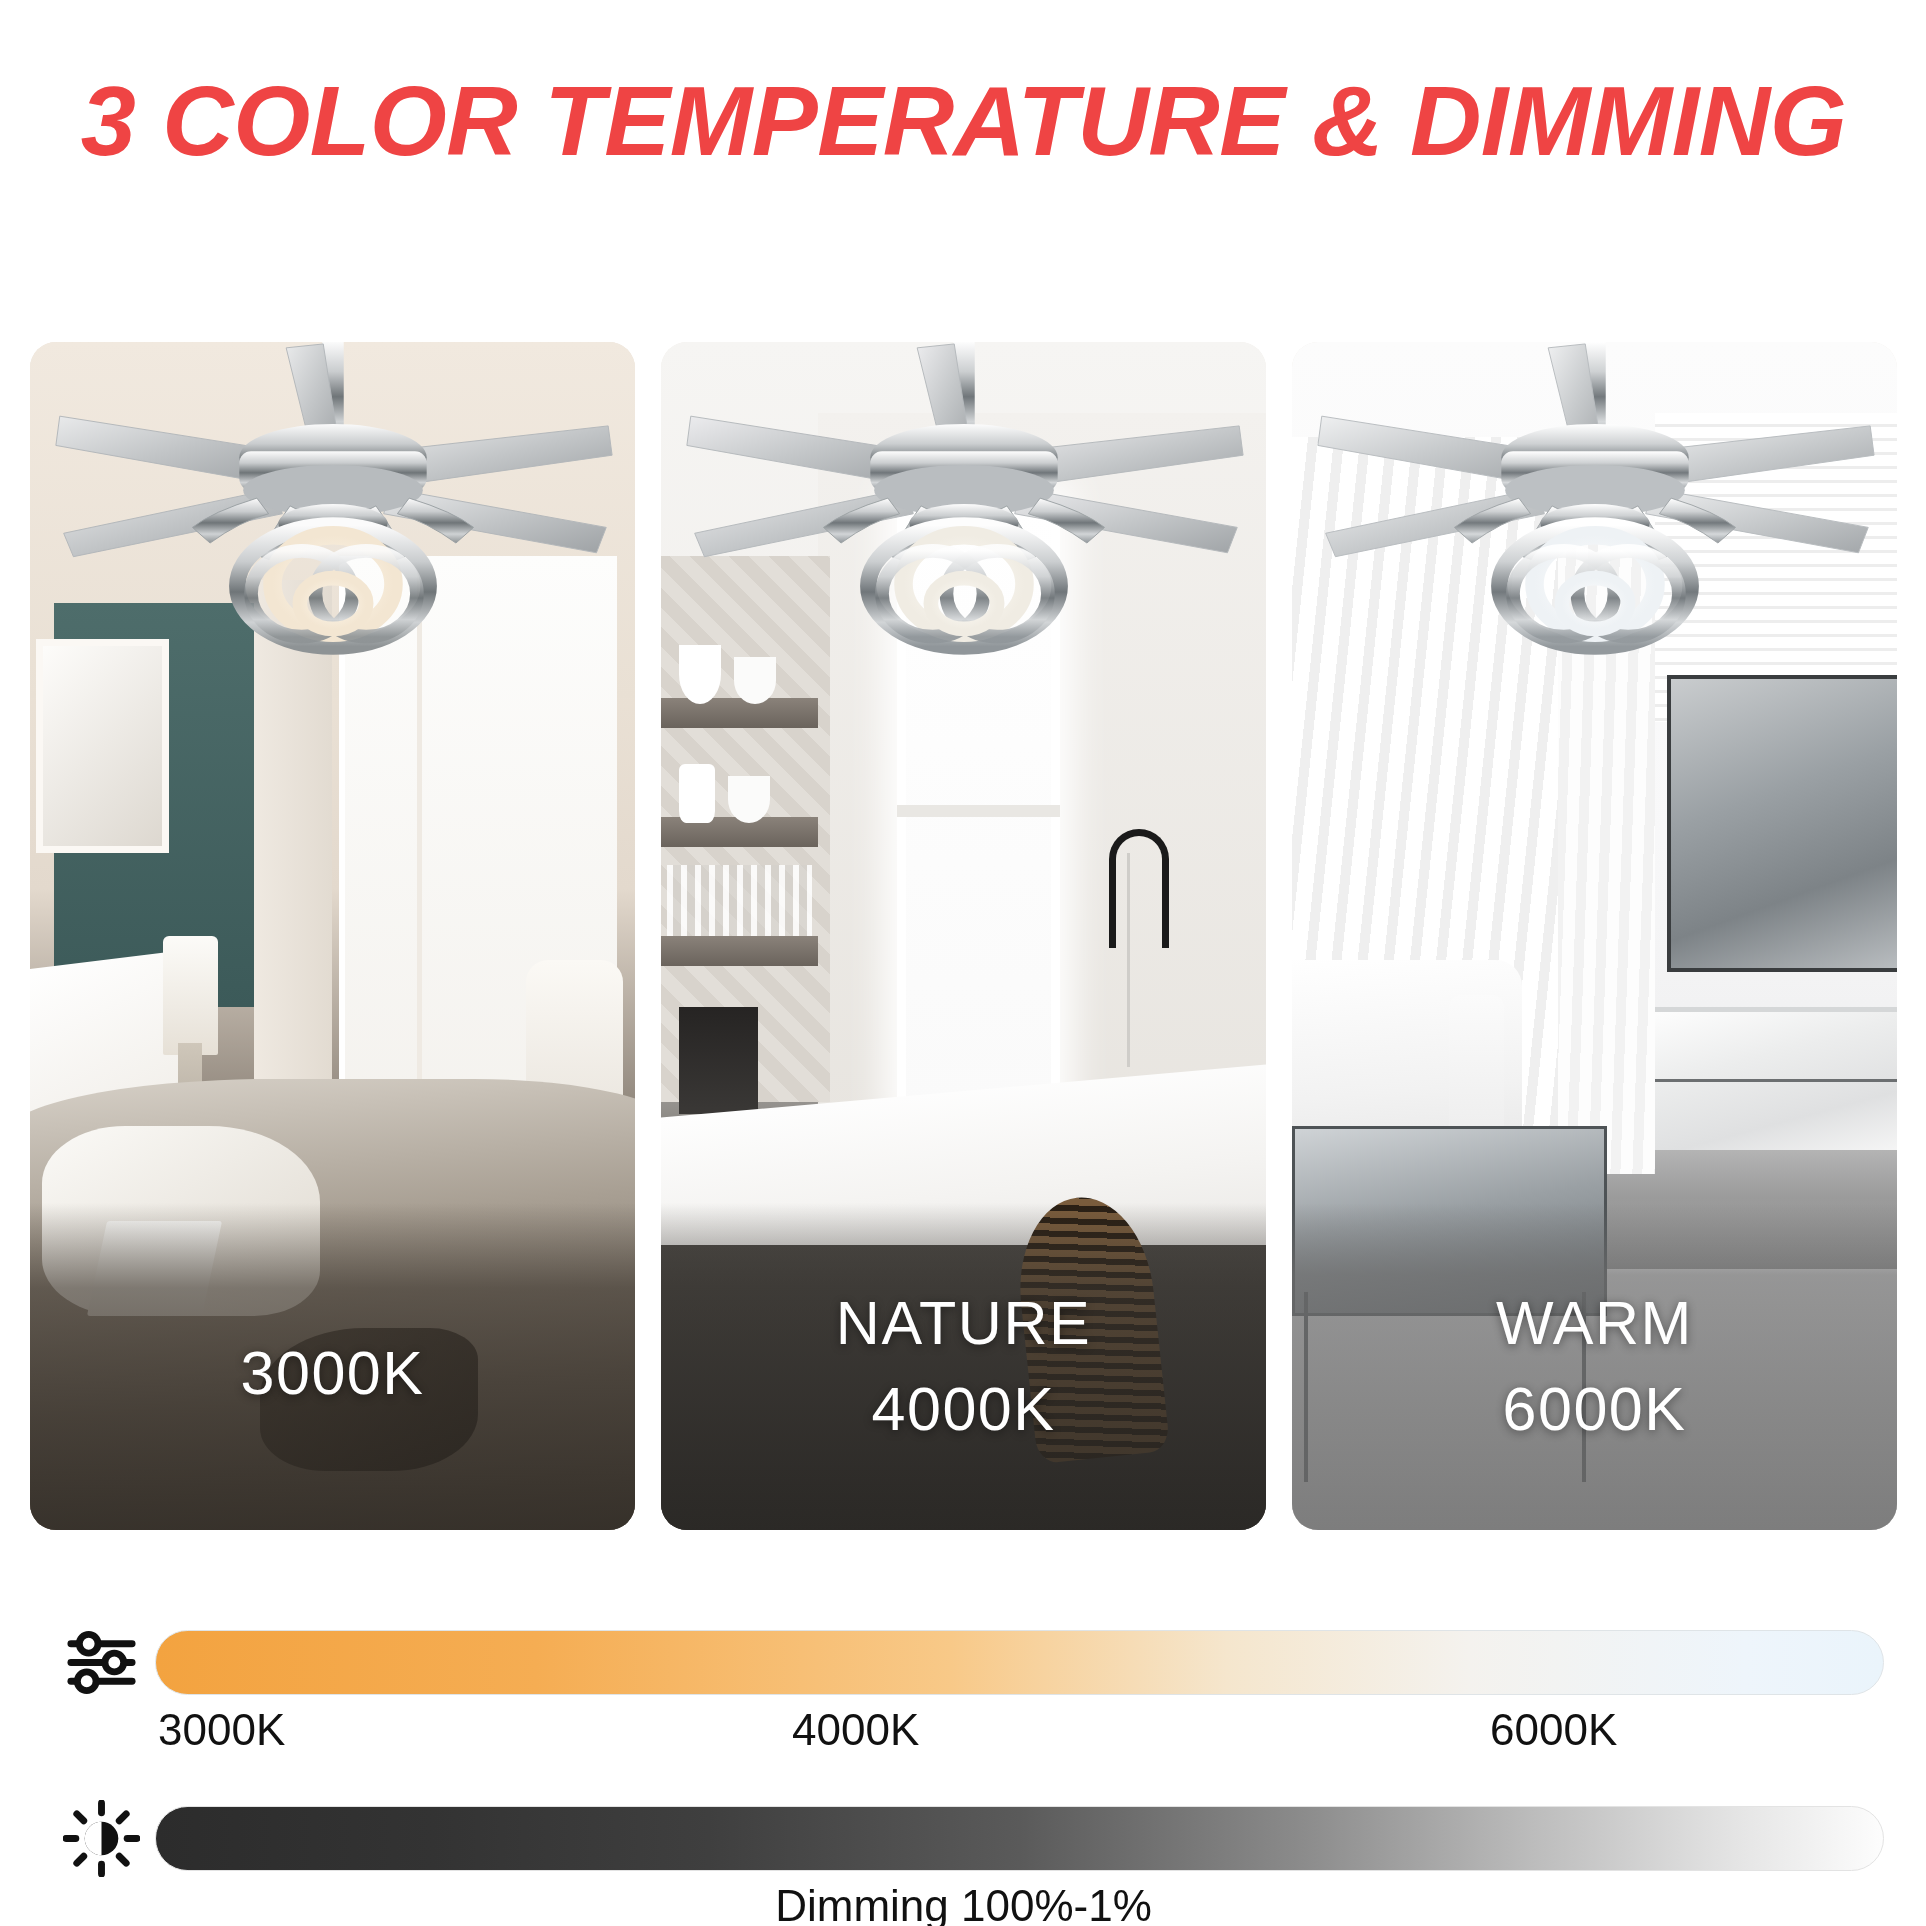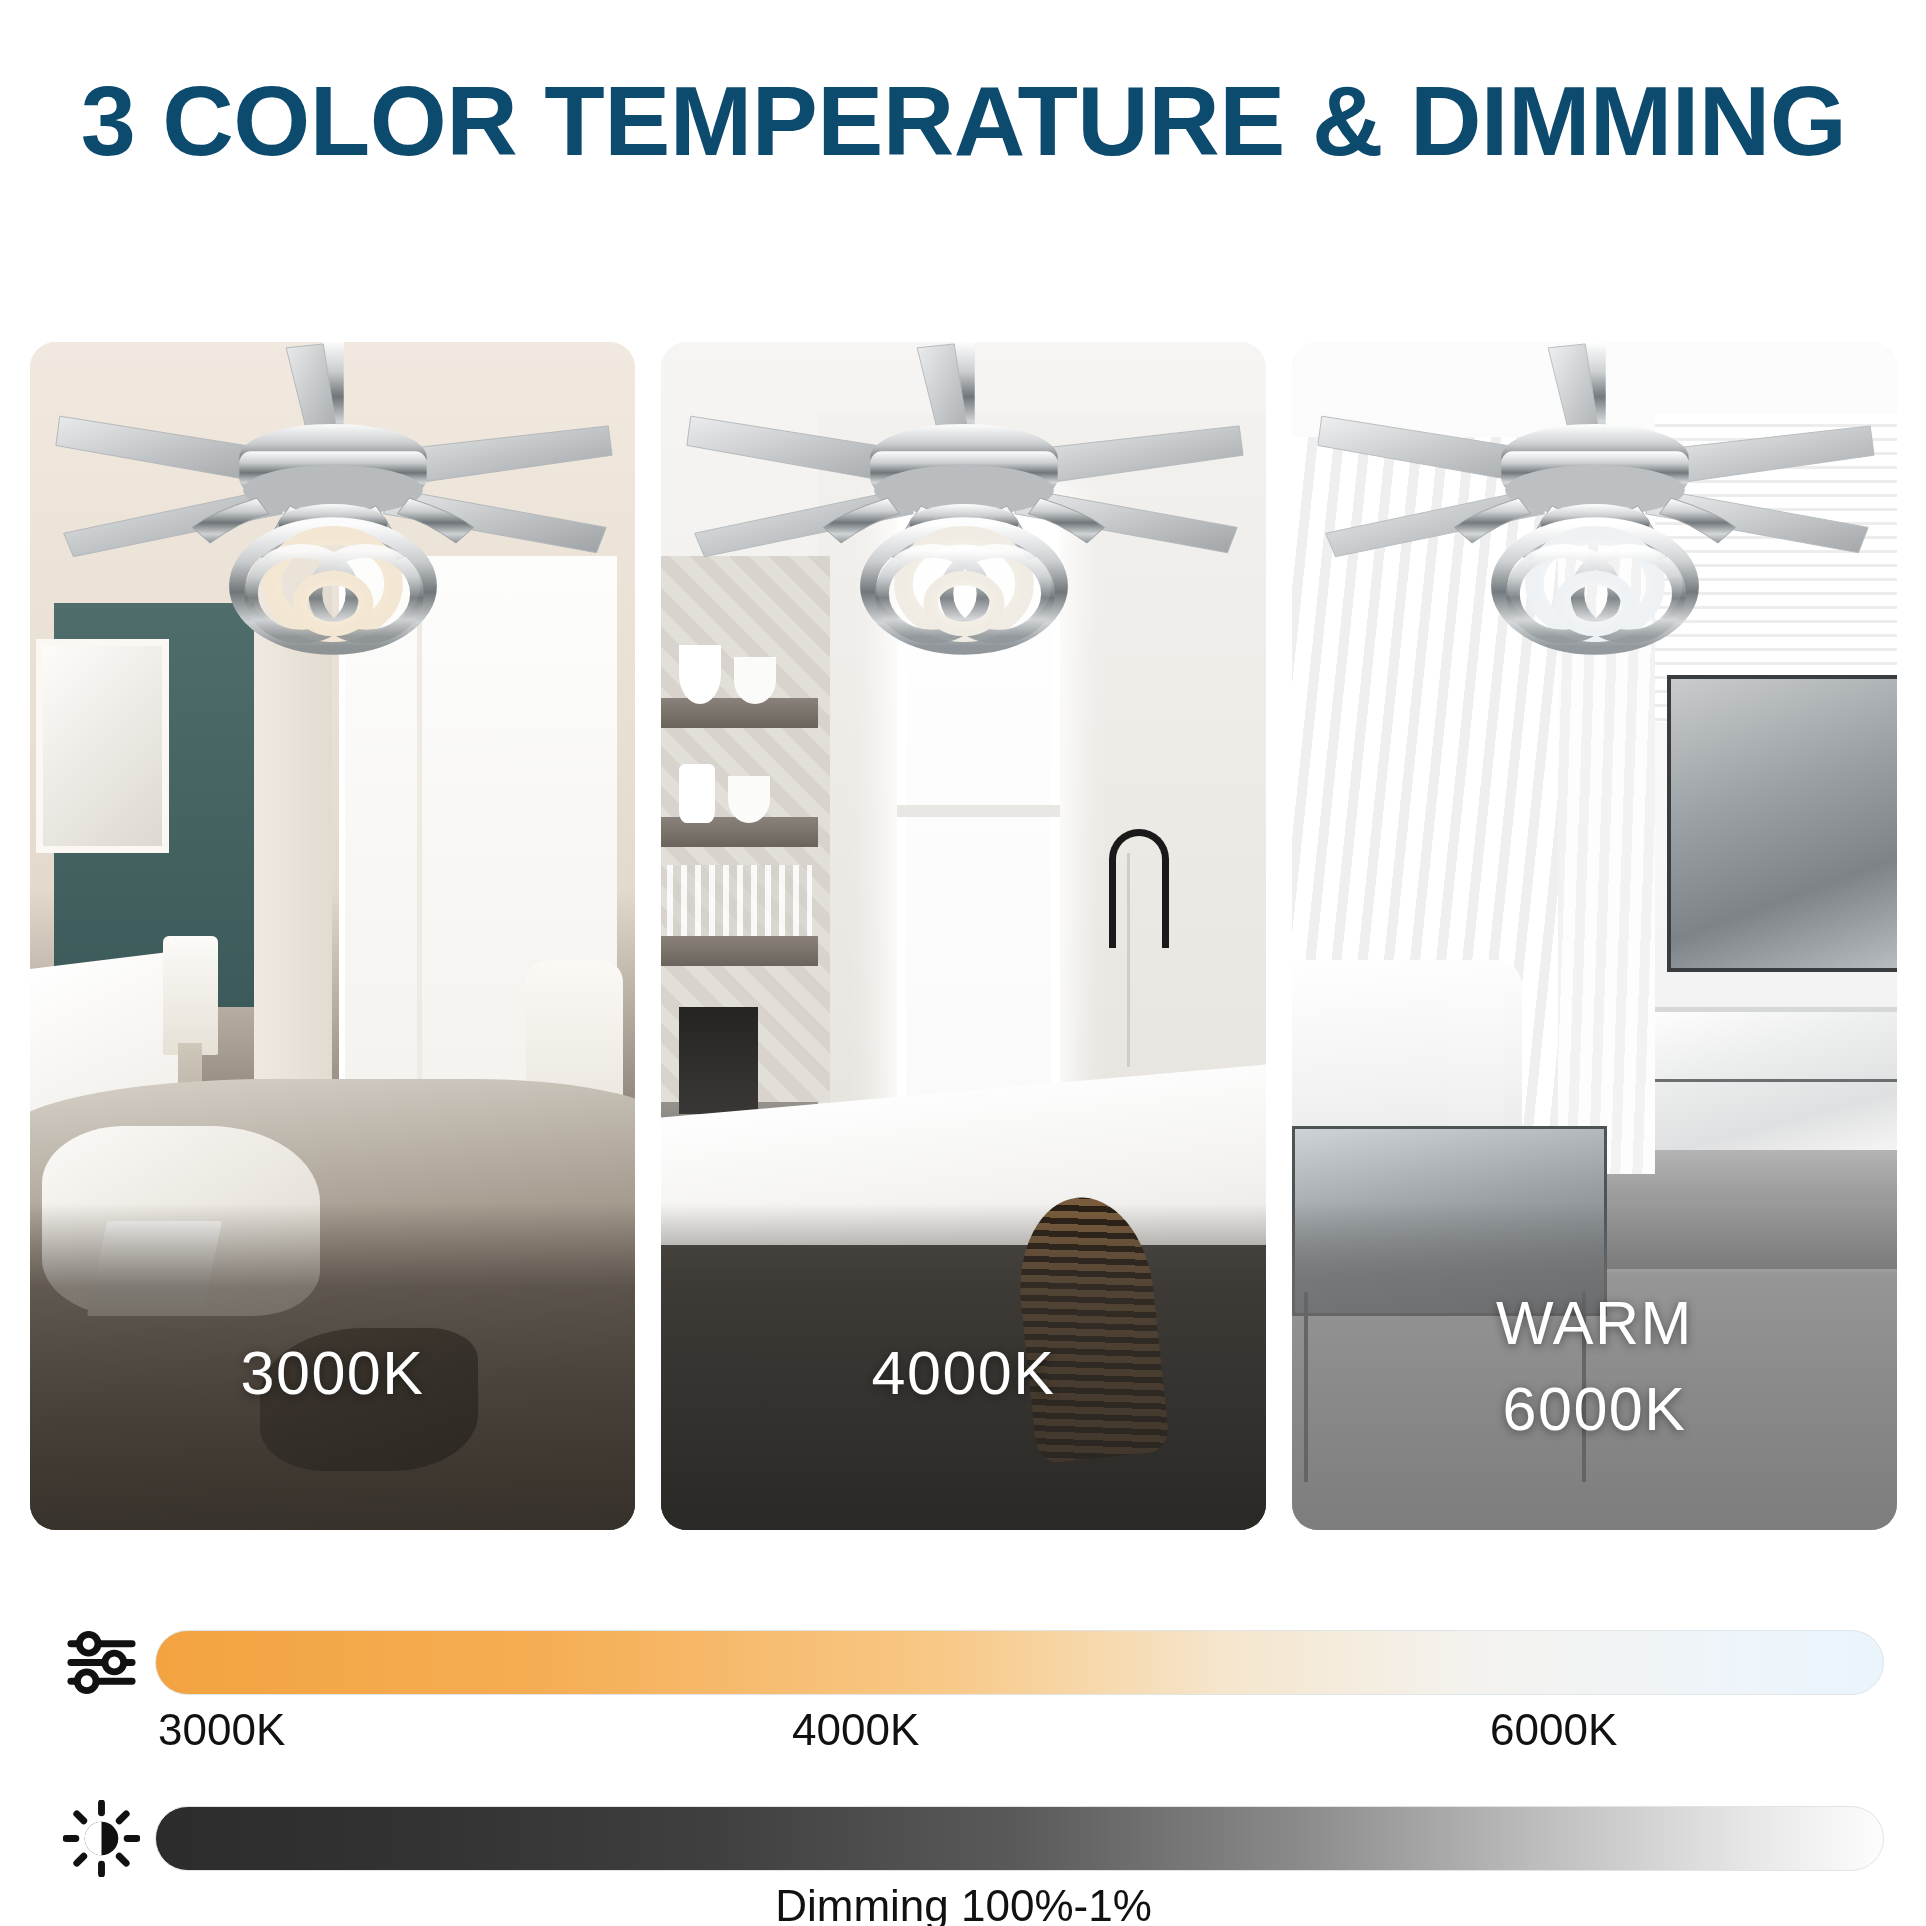--- a/index.html
+++ b/index.html
@@ -9,21 +9,21 @@
     font-family:"Liberation Sans", sans-serif;
     color:#111;
     overflow:hidden;
     position:relative;
   }
 
   
   .header{ text-align:center; padding-top:69px; }
   .headline{
     font-size:99px; font-weight:bold; letter-spacing:-0.5px;
-    line-height:1.05; color:#0c4a6e;
+    line-height:1.05; color:#ef4444;font-style:italic;
   }
   .subhead{
     font-size:65px; font-weight:400; color:#1a1a1a;
     margin-top:26px; line-height:1.1;
   }
 
   
   .panels{
     position:absolute; left:30px; top:342px;
     width:1867px; height:1188px;
@@ -336,20 +336,21 @@
           <ellipse cx="310" cy="250" rx="98" ry="62" fill="none" stroke="url(#chrome2)" stroke-width="17"></ellipse>
           <ellipse cx="310" cy="248" rx="62" ry="50" fill="none" stroke="url(#glow2)" stroke-width="19"></ellipse>
           <ellipse cx="278" cy="258" rx="52" ry="44" fill="none" stroke="url(#chrome2)" stroke-width="14" opacity=".9"></ellipse>
           <ellipse cx="344" cy="258" rx="52" ry="44" fill="none" stroke="url(#chrome2)" stroke-width="14" opacity=".9"></ellipse>
           <ellipse cx="310" cy="268" rx="34" ry="26" fill="none" stroke="url(#glow2)" stroke-width="15"></ellipse>
         </g>
       </svg>
     </div>
 
     <div class="caption cap-2">
+      <div class="cap-name">NATURE</div>
       <div class="cap-temp">4000K</div>
     </div>
   </div>
 
   <div class="panel p3">
     <div class="scene">
       <div class="p3-curtain"></div>
       <div class="p3-curtain2"></div>
       <div class="p3-brick"></div>
       <div class="p3-tv"></div>

